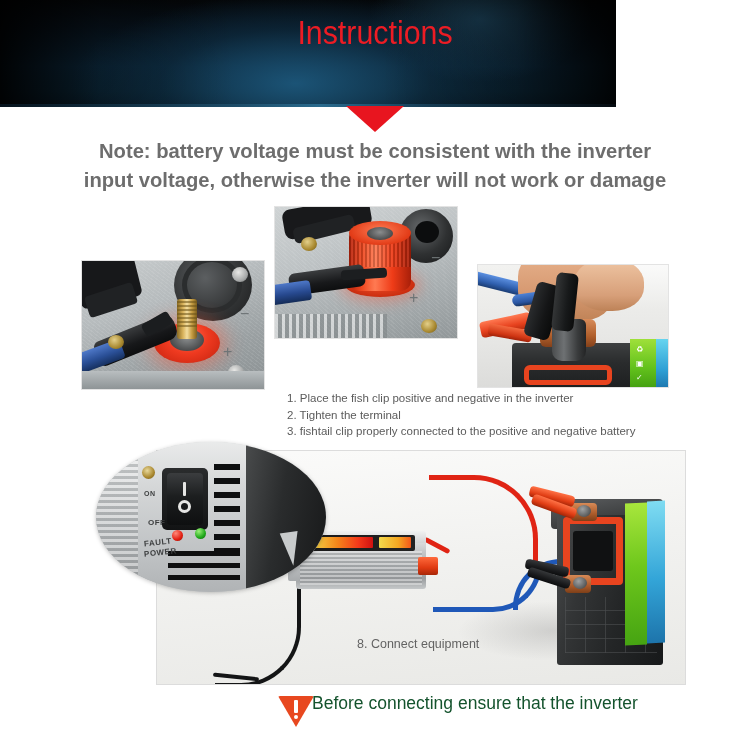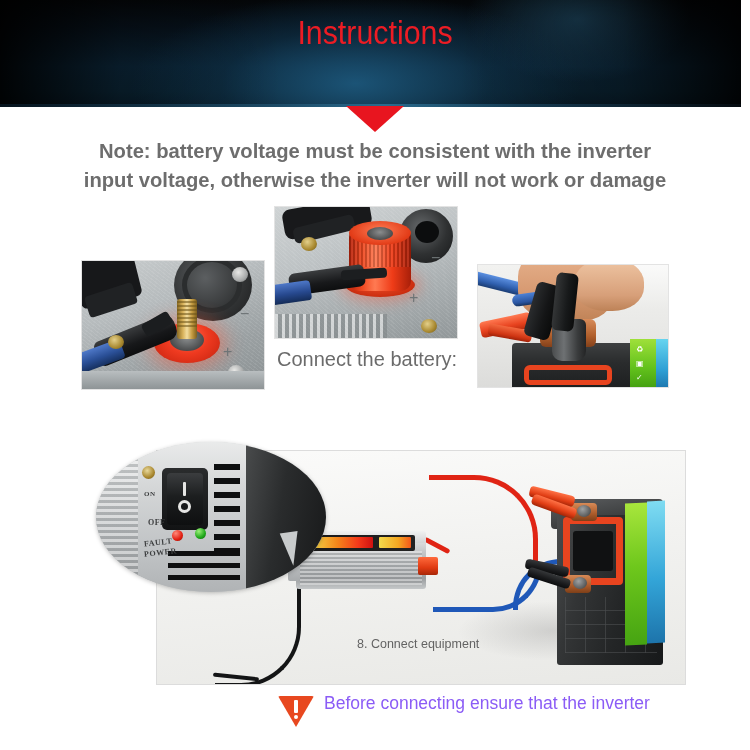--- a/index.html
+++ b/index.html
@@ -4,21 +4,21 @@
 <style>
   html,body{margin:0;padding:0;}
   body{
     width:750px;height:750px;background:#ffffff;overflow:hidden;position:relative;
     font-family:"Liberation Sans","DejaVu Sans",sans-serif;
   }
   .page{position:relative;width:750px;height:750px;}
 
   
   .banner{
-    position:absolute;left:0;top:0;width:741px;height:107px;
+    position:absolute;left:0;top:0;width:616px;height:107px;
     background:
       radial-gradient(ellipse 300px 120px at 48% 78%, rgba(30,92,130,0.85) 0%, rgba(16,52,76,0.5) 45%, rgba(0,0,0,0) 75%),
       radial-gradient(ellipse 160px 90px at 78% 18%, rgba(40,96,128,0.55) 0%, rgba(0,0,0,0) 70%),
       linear-gradient(180deg,#040608 0%, #07121c 28%, #0b2436 62%, #0a2231 85%, #081a27 100%);
     overflow:hidden;
   }
   .banner:after{
     content:"";position:absolute;left:0;right:0;bottom:0;height:3px;
     background:linear-gradient(90deg,#06131d 0%, #1d4c68 38%, #2a6b8e 52%, #153b53 70%, #050b10 100%);
   }
@@ -252,21 +252,21 @@
   .clamp-red{position:absolute;width:46px;height:11px;border-radius:4px;
     background:linear-gradient(180deg,#ff7246 0%,#e03d14 60%,#a32608 100%);}
   .clamp-black{position:absolute;width:44px;height:10px;border-radius:4px;
     background:linear-gradient(180deg,#36383a 0%,#18191b 65%,#0c0d0e 100%);}
 
   .big-caption{position:absolute;left:200px;top:186px;color:#636363;font-size:12.5px;}
 
   
   #magnifier{
     position:absolute;left:96px;top:442px;width:230px;height:150px;border-radius:50%;
-    overflow:hidden;background:#cfd2d3;box-shadow:0 1px 4px rgba(0,0,0,.25);font-family:Liberation Serif, serif;
+    overflow:hidden;background:#cfd2d3;box-shadow:0 1px 4px rgba(0,0,0,.25);
   }
   .mg-body{position:absolute;left:-10px;top:-6px;width:190px;height:170px;
     background:linear-gradient(180deg,#f0f1f1 0%,#d3d5d6 22%,#b5b8ba 55%,#9fa2a4 80%,#cfd1d2 100%);}
   .mg-fins-left{position:absolute;left:-10px;top:10px;width:52px;height:150px;opacity:.6;
     background:repeating-linear-gradient(0deg, rgba(255,255,255,.75) 0 3px, rgba(140,144,146,.6) 3px 6px);}
   .mg-face{position:absolute;left:42px;top:-6px;width:116px;height:176px;
     background:linear-gradient(180deg,#eceded 0%,#d4d6d7 30%,#bdc0c2 70%,#a8abad 100%);}
   .mg-dark{position:absolute;left:150px;top:-6px;width:86px;height:176px;
     background:linear-gradient(100deg,#4a4c4d 0%,#2a2c2d 40%,#141516 100%);}
   .mg-rocker-frame{position:absolute;left:66px;top:26px;width:46px;height:62px;border-radius:5px;
@@ -295,21 +295,21 @@
     border-left:9px solid transparent;border-right:9px solid transparent;
     border-top:34px solid #c8cbcc;transform:rotate(-8deg);}
 
   
   .warn{position:absolute;left:278px;top:692px;width:460px;}
   .warn-tri{position:absolute;left:0;top:4px;width:0;height:0;
     border-left:18px solid transparent;border-right:18px solid transparent;
     border-top:31px solid #e8481f;border-radius:2px;}
   .warn-excl{position:absolute;left:16px;top:8px;width:4px;height:13px;background:#fff;border-radius:1px;}
   .warn-dot{position:absolute;left:16px;top:23px;width:4px;height:4px;background:#fff;border-radius:50%;}
-  .warn-txt{position:absolute;left:46px;top:-2px;color:#8b5cf6;font-size:17.5px;line-height:26px;}
+  .warn-txt{position:absolute;left:34px;top:-2px;color:#14532d;font-size:17.5px;line-height:26px;}
   .warn-txt span{display:block;white-space:nowrap;}
 </style>
 </head>
 <body>
 
 <div class="page">
 
   <div class="banner">
     <div class="banner-vig"></div>
     <div class="banner-title">Instructions</div>
@@ -381,21 +381,25 @@
     <div class="p3-blackclamp"></div>
     <div class="p3-blackclamp2"></div>
     <div class="p3-label-green">
       <div class="p3-icon" style="left:6px;top:6px;">♻</div>
       <div class="p3-icon" style="left:6px;top:20px;">▣</div>
       <div class="p3-icon" style="left:6px;top:34px;">✓</div>
     </div>
     <div class="p3-label-blue"></div>
   </div>
 
-  <div class="connect-head">Connect the battery:</div>
+  <div class="steps">
+    <div>1. Place the fish clip positive and negative in the inverter</div>
+    <div>2. Tighten the terminal</div>
+    <div>3. fishtail clip properly connected to the positive and negative battery</div>
+  </div>
 
 
   <div class="photo" id="photoBig">
     <div class="big-bg"></div>
     <div class="big-shadow"></div>
 
     <div class="wire-black"></div>
     <div class="wire-black2"></div>
     <div class="wire-red"></div>
     <div class="wire-red2"></div>

